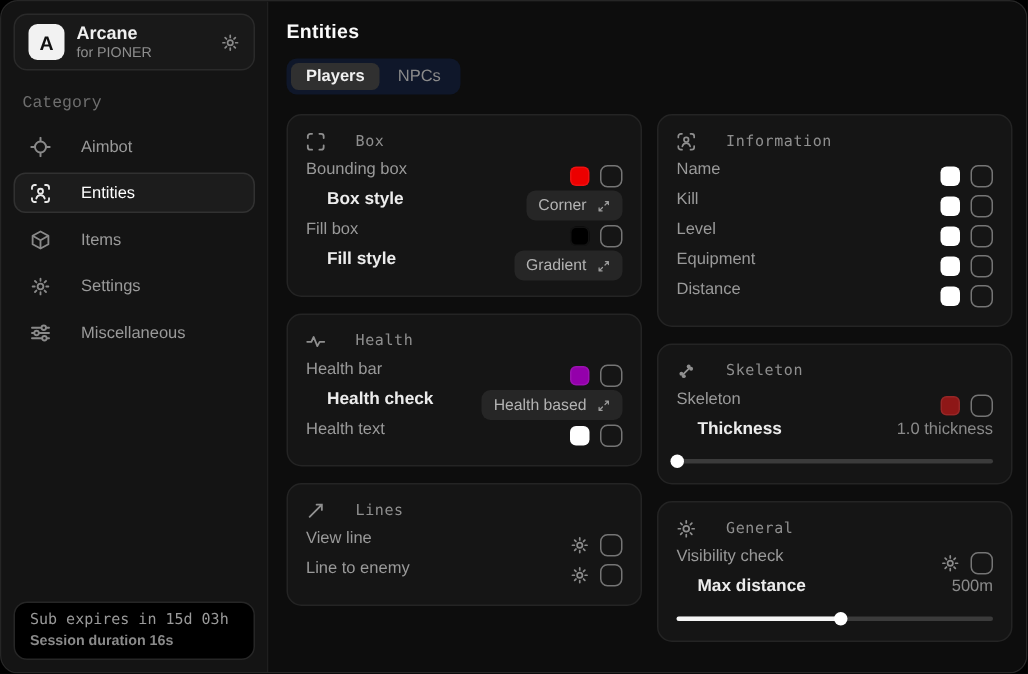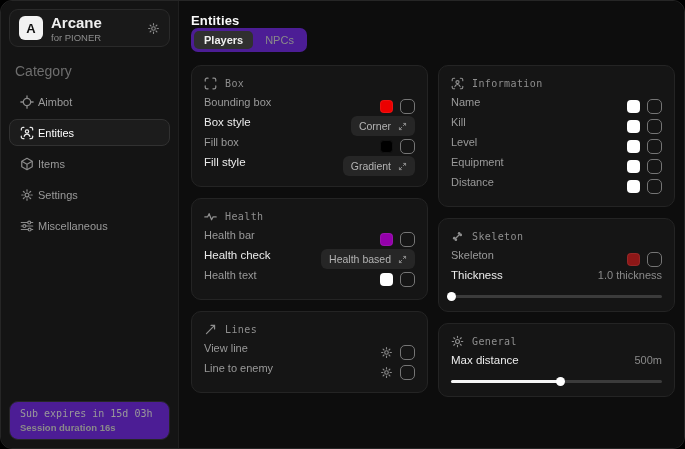--- a/index.html
+++ b/index.html
@@ -14,56 +14,56 @@
     padding:8px; display:flex; flex-direction:column; flex-shrink:0;
   }
   .brand {
     display:flex; align-items:center; gap:8px; border:1px solid #2a2a2a;
     background:#191919; border-radius:9px; padding:6px 9px; height:38px;
   }
   .logo {
     width:24px; height:24px; background:#f2f2f2; border-radius:6px; color:#111;
     font-weight:bold; font-size:13px; display:flex; align-items:center; justify-content:center;
   }
-  .brand-name { font-size:15px; font-weight:bold; color:#f0f0f0; }
+  .brand-name { font-size:12px; font-weight:bold; color:#f0f0f0; }
   .brand-sub  { font-size:9.5px; color:#8e8e8e; margin-top:1px; }
   .brand .icon { margin-left:auto; color:#8a8a8a; }
-  .cat-label { font-size:14px; color:#6e6e6e; margin:16px 6px 9px; }
+  .cat-label { font-size:11px; color:#6e6e6e; margin:16px 6px 9px;font-family:Liberation Mono, monospace; }
   .nav { display:flex; flex-direction:column; gap:4px; }
   .nav-item {
-    display:flex; align-items:center; gap:4px; height:27px; padding:0 10px;
+    display:flex; align-items:center; gap:20px; height:27px; padding:0 10px;
     font-size:11px; color:#9a9a9a; border-radius:8px; border:1px solid transparent; cursor:pointer;
   }
   .nav-item .icon { color:#8a8a8a; }
   .nav-item.active { background:#1c1c1c; border-color:#313131; color:#fff; }
   .nav-item.active .icon { color:#e8e8e8; }
   .sub-card {
-    margin-top:auto; border:1px solid #262626; border-radius:9px; padding:6px 10px; background:#4c1d95;
+    margin-top:auto; border:1px solid #262626; border-radius:9px; padding:6px 10px; background:#000000;
   }
   .sub-line1 { font-family:"DejaVu Sans Mono", monospace; font-size:10px; color:#9a9a9a; }
   .sub-line2 { font-size:9.5px; font-weight:600; color:#8a8a8a; margin-top:3px; }
   
   .main { flex:1; padding:12px 9px 10px 12px; background:#0d0d0d; overflow:hidden; }
   .page-title { font-size:13px; font-weight:bold; color:#fafafa; letter-spacing:.2px; }
   .tabs {
-    display:inline-flex; background:#4c1d95; border-radius:7px; padding:3px; gap:2px; 
+    display:inline-flex; background:#0f172a; border-radius:7px; padding:3px; gap:2px; margin-top:11px;
   }
   .tab { padding:3px 10px; border-radius:5px; font-size:11px; color:#8a8a8a; cursor:pointer; }
   .tab.active { background:#303030; color:#f0f0f0; font-weight:600; }
   .columns { display:flex; gap:10px; margin-top:13px; align-items:flex-start; }
   .col { width:238px; display:flex; flex-direction:column; gap:11px; }
   .card {
     background:#151515; border:1px solid #242424; border-radius:10px; padding:10px 12px;
   }
-  .card-head { display:flex; align-items:center; gap:8px; height:14px; margin-bottom:6px; }
+  .card-head { display:flex; align-items:center; gap:20px; height:14px; margin-bottom:6px; }
   .card-head .icon { color:#8f8f8f; }
   .card-title { font-family:"DejaVu Sans Mono", monospace; font-size:10px; color:#8f8f8f; letter-spacing:.4px; }
   .row { display:flex; height:20px; }
   .lbl { font-size:11px; color:#9a9a9a; }
-  .lbl.em { color:#ececec; font-weight:400; font-size:11.5px; }
+  .lbl.em { color:#ececec; font-weight:700; font-size:11.5px;margin-left:14px; }
   .right { margin-left:auto; display:flex; align-items:center; gap:7px; }
   .swatch { width:13px; height:13px; border-radius:4px; box-shadow:inset 0 0 0 1px rgba(255,255,255,.07); cursor:pointer; }
   .checkbox {
     width:15px; height:15px; border:1.5px solid #757575; border-radius:5px; background:transparent; cursor:pointer;
   }
   .dropdown {
     display:inline-flex; align-items:center; gap:7px; background:#262626; border-radius:6px;
     height:20px; padding:0 8px; font-size:10.5px; color:#b3b3b3; cursor:pointer;
   }
   .dropdown .icon { color:#9a9a9a; }
@@ -404,20 +404,31 @@
           </div>
         </section>
 
         <section class="card">
           <div class="card-head">
             <svg class="icon" width="13" height="13">
                 <use href="#i-sun"></use>
               </svg>
             <span class="card-title">General</span>
           </div>
+          <div class="row">
+            <span class="lbl">Visibility check</span>
+            <span class="right">
+              <span class="mini-gear">
+                  <svg width="13" height="13">
+                    <use href="#i-gear"></use>
+                  </svg>
+                </span>
+              <span class="checkbox"></span>
+            </span>
+          </div>
           <div class="row slider-row">
             <span class="lbl em">Max distance</span>
             <span class="val">500m</span>
           </div>
           <div class="slider">
             <div class="slider-track"></div>
             <div class="slider-pos" style="width: 52%;">
               <div class="slider-thumb"></div>
             </div>
           </div>

